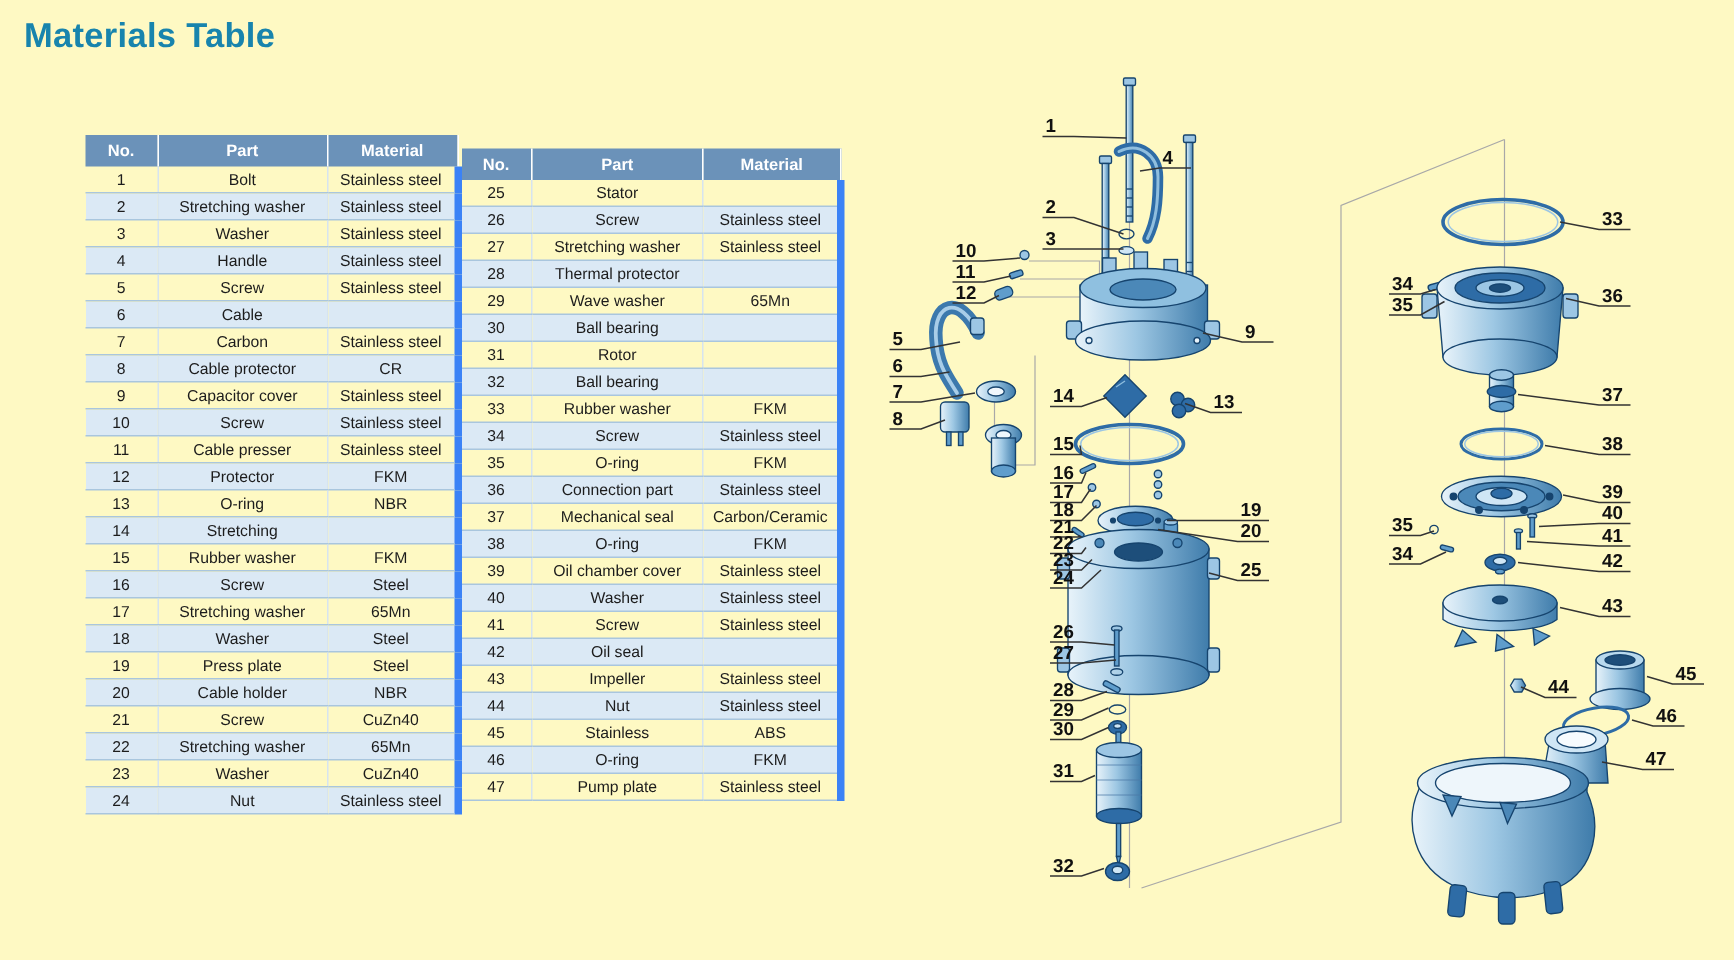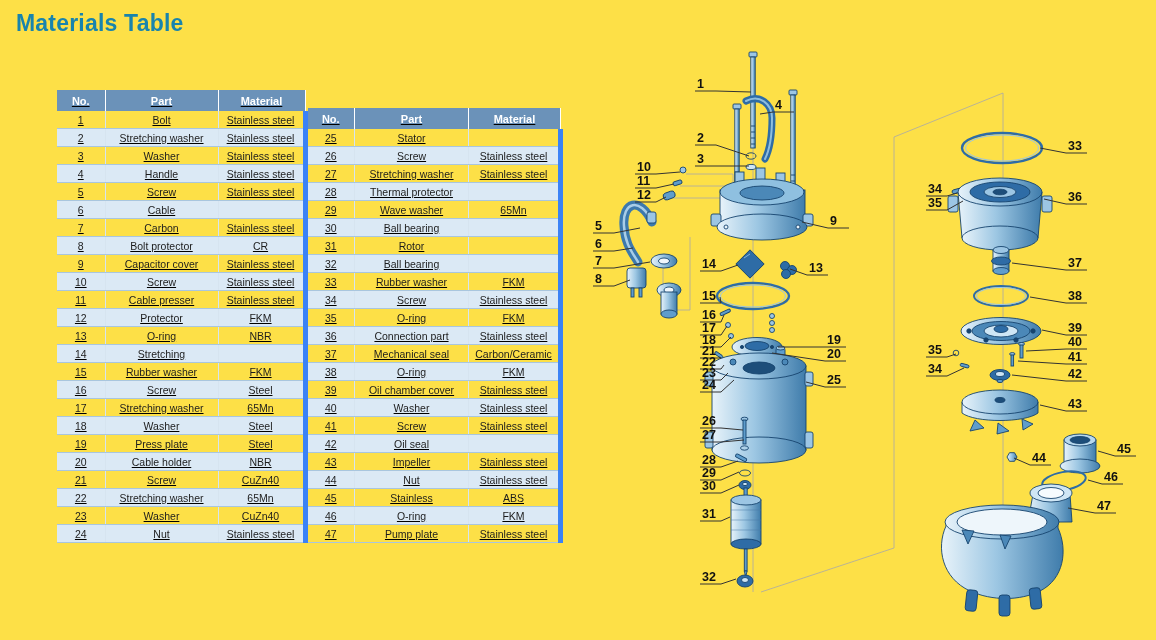--- a/index.html
+++ b/index.html
@@ -1,20 +1,20 @@
 <!DOCTYPE html>
 <html style="--title-color: #1884ad; --header-bg: #6b92b9; --stripe-bg: #dbe9f5; --line-color: #a9c6de;"><head>
 <meta charset="utf-8">
 <style>
   html,body{margin:0;padding:0;background:#fff;}
-  #page{position:relative;width:1156px;height:640px;background:#fde047;overflow:hidden;
+  #page{position:relative;width:1156px;height:640px;background:#fef9c3;overflow:hidden;
         font-family:"Liberation Sans","DejaVu Sans",sans-serif;}
   #title{position:absolute;left:16px;top:10px;margin:0;font-size:23px;font-weight:bold;
          color:var(--title-color,#1884ad);letter-spacing:0.2px;}
-  .tables{position:absolute;left:57px;top:90px;display:flex;align-items:flex-end;text-decoration:underline;}
+  .tables{position:absolute;left:57px;top:90px;display:flex;align-items:center;}
   table.mat{border-collapse:collapse;table-layout:fixed;}
   table.mat th{background:var(--header-bg,#6b92b9);color:#fff;font-size:11px;font-weight:bold;
          height:21px;border-right:1px solid #fff;padding:0 2px;}
   table.mat td{font-size:10.5px;color:#1c1c1c;text-align:center;height:17px;
          border-bottom:1px solid var(--line-color,#a9c6de);
          border-right:1px solid #d6e4f0;padding:0 2px;white-space:nowrap;overflow:hidden;}
   table.mat td:last-child{border-right:5px solid #3b82f6;}
   table.mat tbody tr:nth-child(even) td{background:var(--stripe-bg,#dbe9f5);}
   svg.diagram{position:absolute;left:0;top:0;pointer-events:none;}
   .callout{font-family:"Liberation Sans","DejaVu Sans",sans-serif;font-size:12.5px;font-weight:bold;fill:#111;}
@@ -74,21 +74,21 @@
             <td>Cable</td>
             <td></td>
           </tr>
           <tr>
             <td>7</td>
             <td>Carbon</td>
             <td>Stainless steel</td>
           </tr>
           <tr>
             <td>8</td>
-            <td>Bolt protector</td>
+            <td>Cable protector</td>
             <td>CR</td>
           </tr>
           <tr>
             <td>9</td>
             <td>Capacitor cover</td>
             <td>Stainless steel</td>
           </tr>
           <tr>
             <td>10</td>
             <td>Screw</td>

